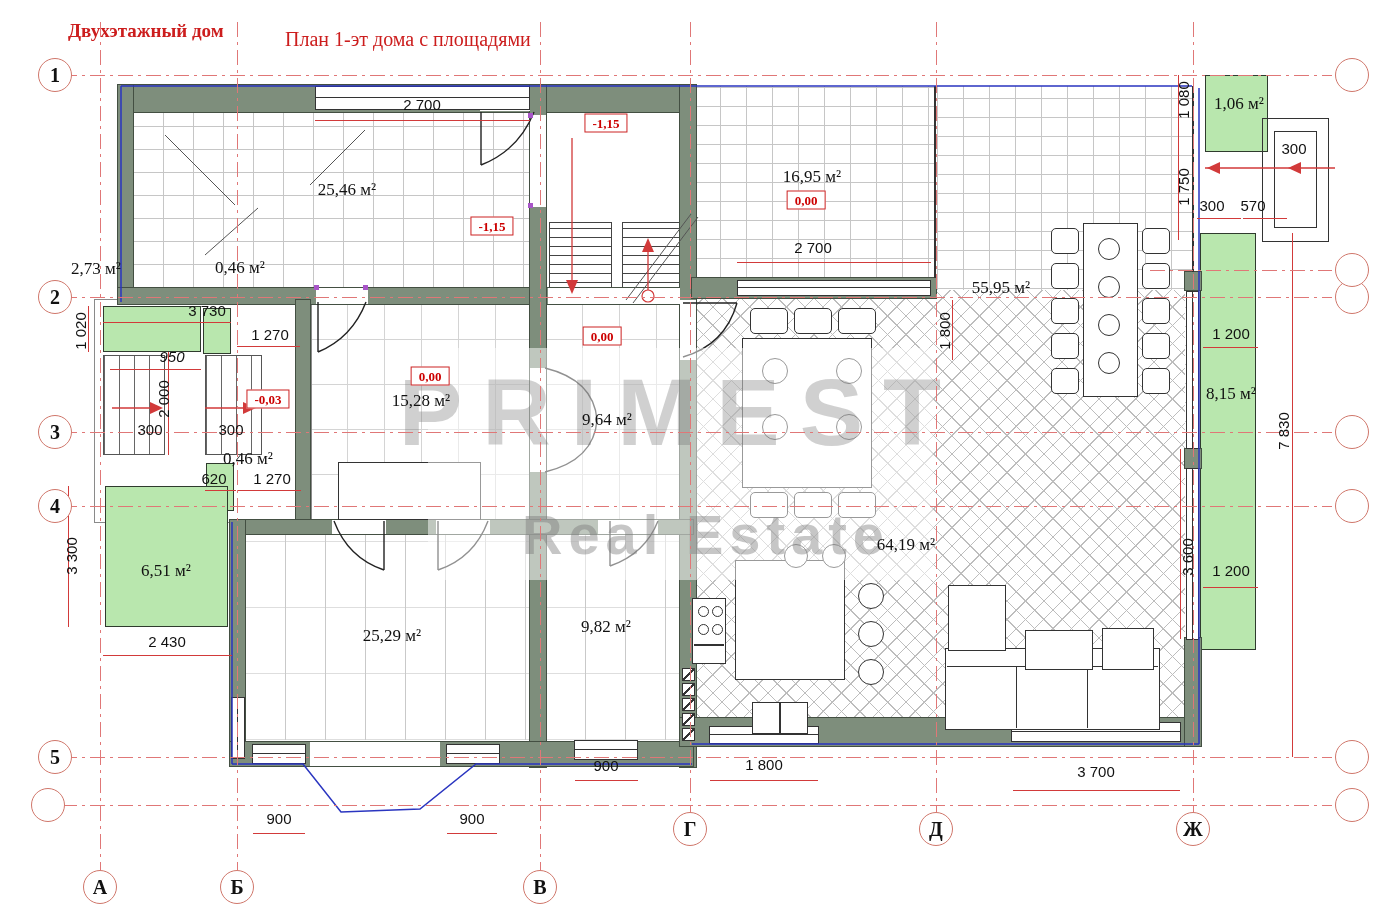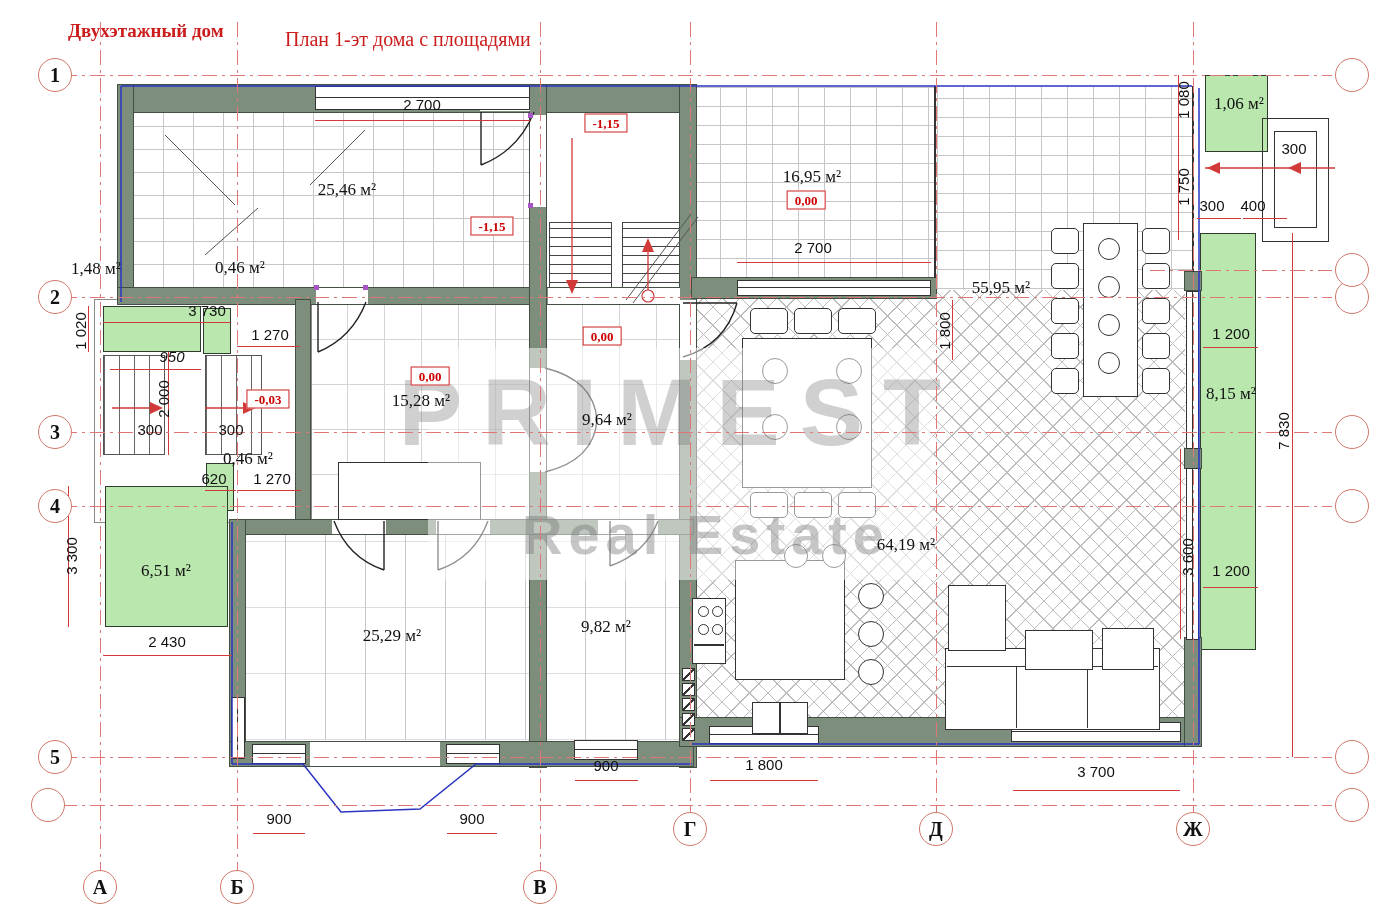--- a/index.html
+++ b/index.html
@@ -268,21 +268,21 @@
       <div class="axcirc" style="left: 540px; top: 887px;">В</div>
       <div class="axline-v" style="left: 690px; top: 22px; height: 790px; width: 1px;"></div>
       <div class="axcirc" style="left: 690px; top: 829px;">Г</div>
       <div class="axline-v" style="left: 936px; top: 22px; height: 790px; width: 1px;"></div>
       <div class="axcirc" style="left: 936px; top: 829px;">Д</div>
       <div class="axline-v" style="left: 1193px; top: 22px; height: 790px; width: 1px;"></div>
       <div class="axcirc" style="left: 1193px; top: 829px;">Ж</div>
       <div class="area" style="left: 347px; top: 190px;">25,46 м²</div>
       <div class="area" style="left: 812px; top: 177px;">16,95 м²</div>
       <div class="area" style="left: 1239px; top: 104px;">1,06 м²</div>
-      <div class="area" style="left: 96px; top: 269px;">1,48 м²</div>
+      <div class="area" style="left: 96px; top: 269px;">2,73 м²</div>
       <div class="area" style="left: 240px; top: 268px;">0,46 м²</div>
       <div class="area" style="left: 421px; top: 401px;">15,28 м²</div>
       <div class="area" style="left: 607px; top: 420px;">9,64 м²</div>
       <div class="area" style="left: 1001px; top: 288px;">55,95 м²</div>
       <div class="area" style="left: 1231px; top: 394px;">8,15 м²</div>
       <div class="area" style="left: 248px; top: 459px;">0,46 м²</div>
       <div class="area" style="left: 166px; top: 571px;">6,51 м²</div>
       <div class="area" style="left: 392px; top: 636px;">25,29 м²</div>
       <div class="area" style="left: 606px; top: 627px;">9,82 м²</div>
       <div class="area" style="left: 906px; top: 545px;">64,19 м²</div>
@@ -295,21 +295,21 @@
       <div class="dim" style="left: 231px; top: 429px;">300</div>
       <div class="dim" style="left: 214px; top: 478px;">620</div>
       <div class="dim" style="left: 272px; top: 478px;">1 270</div>
       <div class="dim" style="left: 167px; top: 641px;">2 430</div>
       <div class="dim" style="left: 279px; top: 818px;">900</div>
       <div class="dim" style="left: 472px; top: 818px;">900</div>
       <div class="dim" style="left: 606px; top: 765px;">900</div>
       <div class="dim" style="left: 764px; top: 764px;">1 800</div>
       <div class="dim" style="left: 1096px; top: 771px;">3 700</div>
       <div class="dim" style="left: 1212px; top: 205px;">300</div>
-      <div class="dim" style="left: 1253px; top: 205px;">400</div>
+      <div class="dim" style="left: 1253px; top: 205px;">570</div>
       <div class="dim" style="left: 1294px; top: 148px;">300</div>
       <div class="dim" style="left: 1231px; top: 333px;">1 200</div>
       <div class="dim" style="left: 1231px; top: 570px;">1 200</div>
       <div class="dimv" style="left: 80px; top: 331px;">1 020</div>
       <div class="dimv" style="left: 163px; top: 399px;">2 000</div>
       <div class="dimv" style="left: 71px; top: 556px;">3 300</div>
       <div class="dimv" style="left: 1183px; top: 100px;">1 080</div>
       <div class="dimv" style="left: 1183px; top: 187px;">1 750</div>
       <div class="dimv" style="left: 944px; top: 331px;">1 800</div>
       <div class="dimv" style="left: 1283px; top: 431px;">7 830</div>

